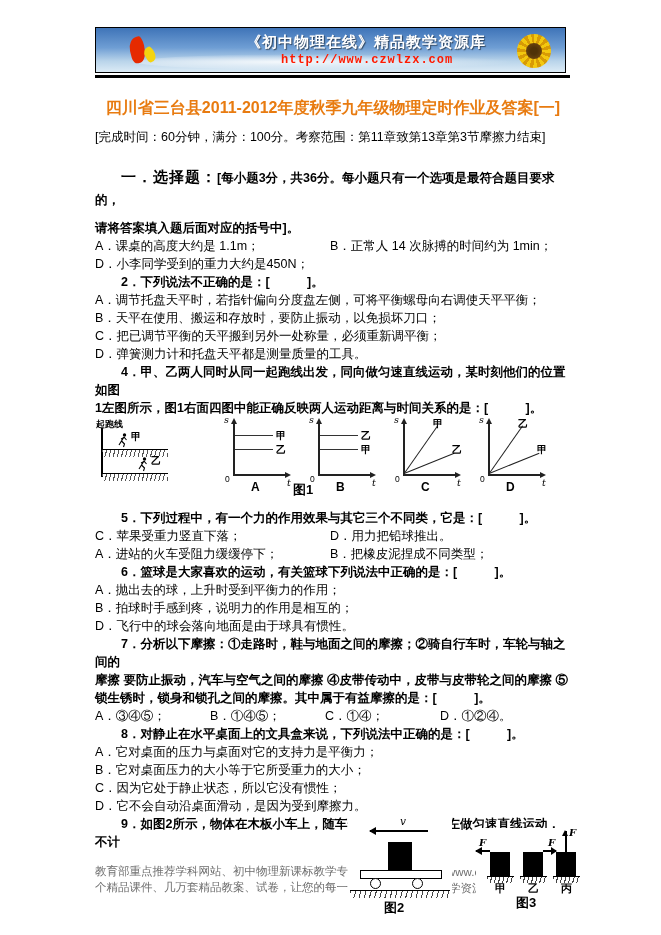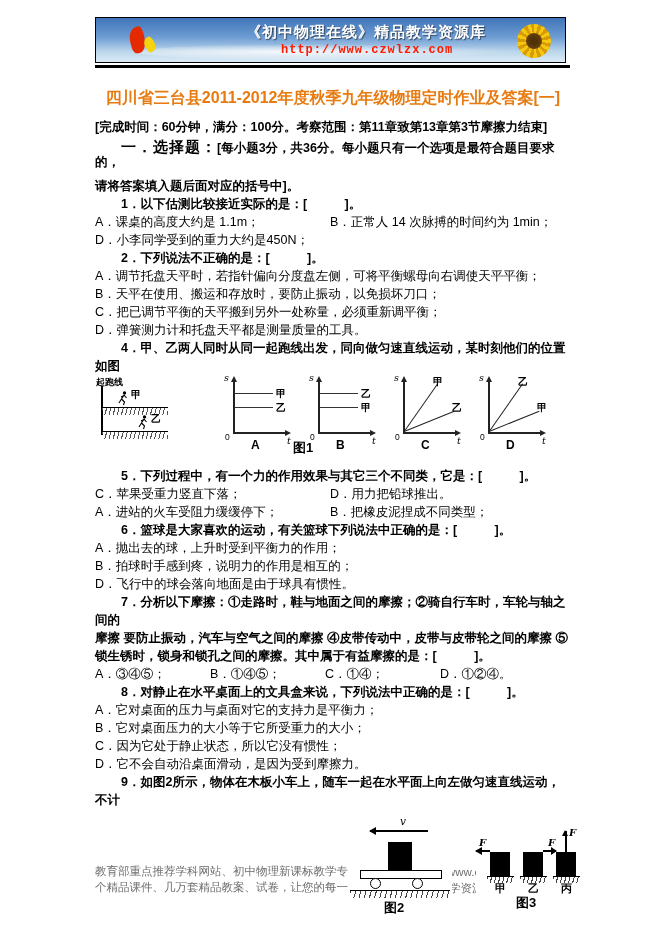--- a/index.html
+++ b/index.html
@@ -3,21 +3,21 @@
 <meta charset="utf-8">
 <style>
   html,body{margin:0;padding:0;}
   body{background:#fff;}
   .page{position:relative;width:661px;height:935px;background:#fff;overflow:hidden;
         font-family:"Liberation Sans",sans-serif;color:#000;font-size:12.5px;}
   .content{margin-left:95px;width:476px;position:relative;}
   p{margin:0;}
 
   
-  .banner-wrap{padding-top:17px;text-decoration:underline;}
+  .banner-wrap{padding-top:27px;text-decoration:underline;}
   .banner{position:relative;width:469px;height:44px;border:1px solid #000;
           background:linear-gradient(180deg,#3f74b8 0%,#6f9ed4 45%,#b9d4ea 75%,#dcebf6 100%);overflow:hidden;}
   .cloud{position:absolute;left:40px;top:26px;width:380px;height:16px;border-radius:50%;
          background:radial-gradient(ellipse at 40% 50%,rgba(255,255,255,.85),rgba(255,255,255,0) 70%);}
   .logo{position:absolute;left:30px;top:7px;width:40px;height:32px;}
   .drop{position:absolute;display:block;}
   .drop.red{left:4px;top:2px;width:15px;height:26px;background:#e62a00;
             border-radius:75% 25% 60% 40%/55% 45% 70% 30%;transform:rotate(-14deg);}
   .drop.yellow{left:19px;top:12px;width:10px;height:15px;background:#f4d410;
             border-radius:70% 30% 60% 40%/50% 50% 70% 30%;transform:rotate(-30deg);}
@@ -26,22 +26,22 @@
   .site-url{position:absolute;left:185px;top:25px;color:#ff1a00;font-weight:bold;font-size:12px;
             font-family:"Liberation Mono",monospace;letter-spacing:1px;}
   .sunflower{position:absolute;right:14px;top:6px;width:34px;height:34px;border-radius:50%;
              background:repeating-conic-gradient(#f3c80f 0 14deg,#d89b05 14deg 28deg);}
   .sunflower::after{content:"";position:absolute;inset:9px;border-radius:50%;
              background:radial-gradient(circle,#4f3208 30%,#7a4e12);}
   .banner-rule{width:475px;border:0;border-top:3px solid #000;margin:2px 0 0 0;}
 
   
   .doc-title{margin-top:20px;text-align:center;color:#e87b10;font-weight:bold;font-size:16px;line-height:20px;}
-  .meta{margin-top:10px;font-weight:bold;line-height:18px;}
-  .section-head{margin-top:4px;line-height:14px;font-weight:bold;text-indent:26px;}
+  .meta{margin-top:10px;font-weight:normal;line-height:18px;}
+  .section-head{margin-top:20px;line-height:22px;font-weight:bold;text-indent:26px;}
   .section-no{font-size:15px;letter-spacing:1px;}
   .section-note2{margin-top:8px;font-weight:bold;line-height:18px;}
 
   
   .stem{font-weight:bold;line-height:18px;text-indent:26px;}
   .stem.cont{text-indent:0;}
   .opt{line-height:18px;}
   .opt-row{display:flex;line-height:18px;}
   .opt-row .col1{flex:0 0 235px;}
   .opt-row .col2{flex:1;}
@@ -145,38 +145,38 @@
   </div>
 
   <div class="content">
     <p class="doc-title">四川省三台县2011-2012年度秋季九年级物理定时作业及答案[一]</p>
     <p class="meta">[完成时间：60分钟，满分：100分。考察范围：第11章致第13章第3节摩擦力结束]</p>
     <p class="section-head"><span class="section-no">一．选择题：</span><span>[每小题3分，共36分。每小题只有一个选项是最符合题目要求的，</span></p>
     <p class="section-note2">请将答案填入题后面对应的括号中]。</p>
 
     <div>
         <div class="question">
-          <p class="stem">1．以下估测比较接近实际的是：[　　　]。</p>
           <div class="opt-row">
             <span class="col1">A．课桌的高度大约是 1.1m；</span>
             <span class="col2">B．正常人 14 次脉搏的时间约为 1min；</span>
           </div>
           <div class="opt-row">
             <span class="col2">D．小李同学受到的重力大约是450N；</span>
           </div>
         </div>
         <div class="question">
           <p class="stem">2．下列说法不正确的是：[　　　]。</p>
           <p class="opt">A．调节托盘天平时，若指针偏向分度盘左侧，可将平衡螺母向右调使天平平衡；</p>
           <p class="opt">B．天平在使用、搬运和存放时，要防止振动，以免损坏刀口；</p>
           <p class="opt">C．把已调节平衡的天平搬到另外一处称量，必须重新调平衡；</p>
           <p class="opt">D．弹簧测力计和托盘天平都是测量质量的工具。</p>
         </div>
         <div class="question">
           <p class="stem">4．甲、乙两人同时从同一起跑线出发，同向做匀速直线运动，某时刻他们的位置如图</p>
+          <p class="stem cont">1左图所示，图1右面四图中能正确反映两人运动距离与时间关系的是：[　　　]。</p>
         </div>
       </div>
 
     <div class="fig1">
       <div class="startline">
         <span class="sl-label">起跑线</span>
         <div class="sl-v"></div>
         <div class="sl-track t1"></div>
         <div class="sl-track t2"></div>
         <span class="runner r1"><svg width="12" height="15" viewBox="0 0 12 15">

